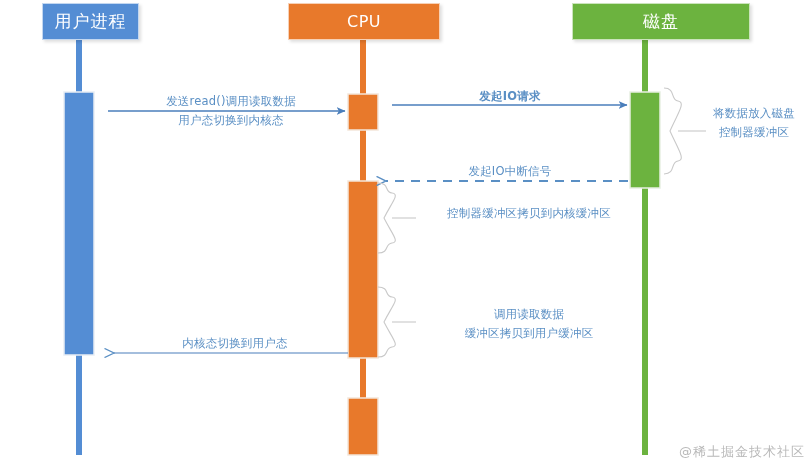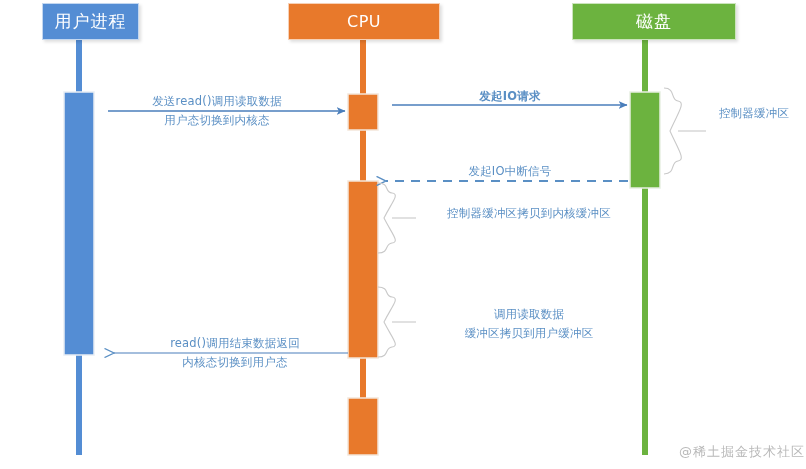--- a/index.html
+++ b/index.html
@@ -19,21 +19,21 @@
     box-sizing:border-box;
     display:flex;align-items:center;justify-content:center;
     color:#ffffff;
     font-size:17px;
     letter-spacing:1px;
     border:1px solid rgba(255,255,255,.65);
     box-shadow:2px 2px 3px rgba(0,0,0,.13);
   }
   .hdr-actor{left:22px;top:3px;width:97px;height:37px;background:#548dd4;margin-left:20px;}
   .hdr-cpu{left:288px;top:3px;width:152px;height:37px;background:#e8792b;}
-  .hdr-disk{left:572px;top:3px;width:164px;height:37px;background:#6cb33f;}
+  .hdr-disk{left:572px;top:3px;width:178px;height:37px;background:#6cb33f;}
   .hdr-cpu span{font-size:16px;letter-spacing:.5px;}
 
   .lbl{
     position:absolute;
     color:#5a8fc4;
     font-size:11.5px;
     line-height:16px;
     white-space:nowrap;
     text-align:center;
     letter-spacing:.2px;
@@ -136,39 +136,39 @@
   <div class="hdr hdr-actor">
     <span>用户进程</span>
   </div>
   <div class="hdr hdr-cpu">
     <span>CPU</span>
   </div>
   <div class="hdr hdr-disk">
     <span>磁盘</span>
   </div>
 
-  <div class="lbl two" style="left:104px;top:92px;width:226px;">
+  <div class="lbl two" style="left:118px;top:92px;width:226px;">
     <div>发送read()调用读取数据</div>
     <div>用户态切换到内核态</div>
   </div>
 
   <div class="lbl" style="left:400px;top:88px;width:220px;font-weight:bold;">
     <div>发起IO请求</div>
   </div>
 
   <div class="lbl" style="left:400px;top:163px;width:220px;">
     <div>发起IO中断信号</div>
   </div>
 
   <div class="lbl two" style="left:122px;top:334px;width:226px;">
-    <div>read()调用结束数据返回</div>
     <div>内核态切换到用户态</div>
   </div>
 
   <div class="lbl two" style="left:706px;top:104px;width:96px;">
+    <div>将数据放入磁盘</div>
     <div>控制器缓冲区</div>
   </div>
 
   <div class="lbl two" style="left:420px;top:204px;width:218px;">
     <div>控制器缓冲区拷贝到内核缓冲区</div>
   </div>
 
   <div class="lbl two" style="left:420px;top:305px;width:218px;">
     <div>调用读取数据</div>
     <div>缓冲区拷贝到用户缓冲区</div>

